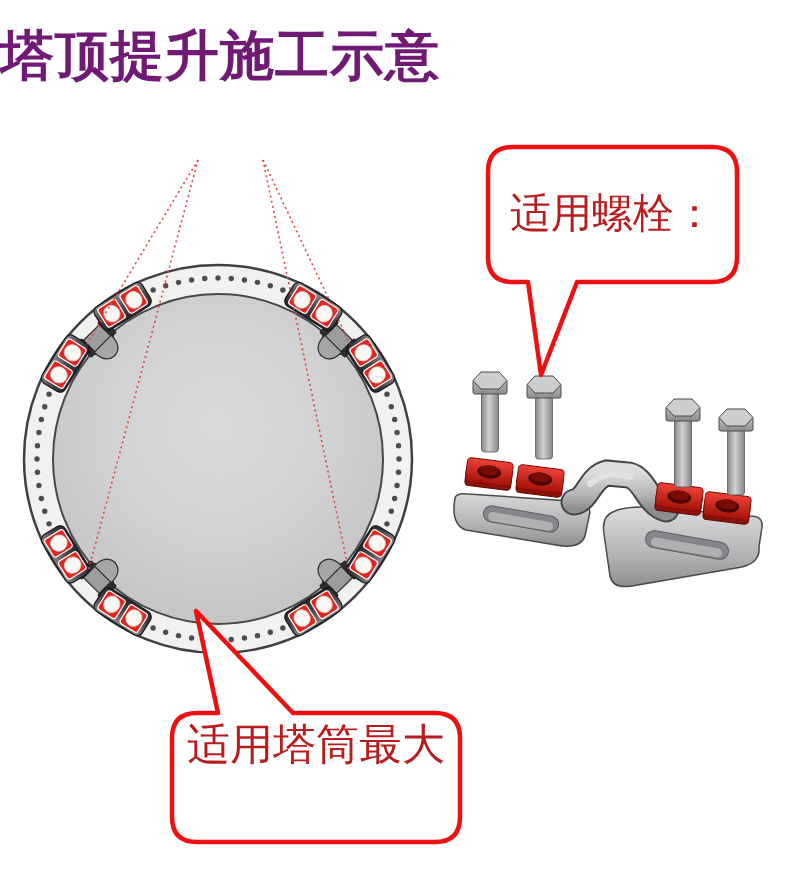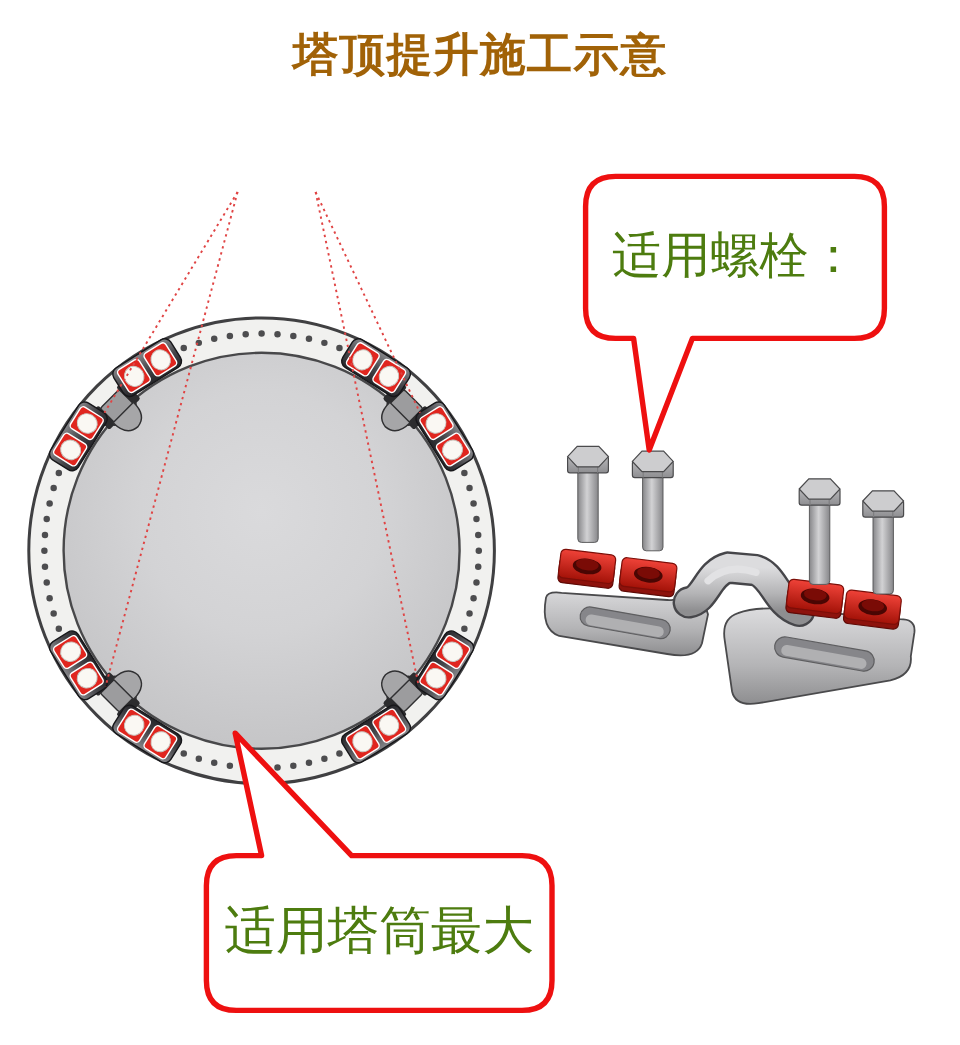--- a/index.html
+++ b/index.html
@@ -1,30 +1,30 @@
 <!DOCTYPE html>
 <html><head>
 <meta charset="utf-8">
 <style>
   html,body{margin:0;padding:0;background:#ffffff;}
   .stage{
     position:relative;width:800px;height:871px;background:#ffffff;overflow:hidden;
     font-family:"Liberation Sans","DejaVu Sans",sans-serif;
   }
   .page-title{
-    position:absolute;top:26px;left:0;width:800px;text-align:center;
-    font-size:38px;font-weight:700;color:#a16207;line-height:1.1;letter-spacing:1px;
+    position:absolute;top:26px;left:0;width:800px;text-align:left;
+    font-size:54px;font-weight:700;color:#701a75;line-height:1.1;letter-spacing:1px;
   }
   .scene{position:absolute;left:0;top:0;width:800px;height:871px;}
   .callout-text{
     position:absolute;display:flex;flex-direction:column;justify-content:center;
-    align-items:center;text-align:center;color:#4d7c0f;font-weight:400;
+    align-items:center;text-align:center;color:#b91c1c;font-weight:400;
   }
   .callout-text.bolts{left:488px;top:150px;width:249px;height:128px;font-size:41px;line-height:1.45;}
-  .callout-text.weight{left:172px;top:716px;width:288px;height:122px;font-size:43px;line-height:1.3;}
+  .callout-text.weight{left:172px;top:684px;width:288px;height:122px;font-size:43px;line-height:1.3;}
 </style>
 </head>
 <body>
 
 <div class="stage">
 
   <div class="page-title">塔顶提升施工示意</div>
 
   <svg class="scene" viewBox="0 0 800 871" xmlns="http://www.w3.org/2000/svg">
     <defs>

